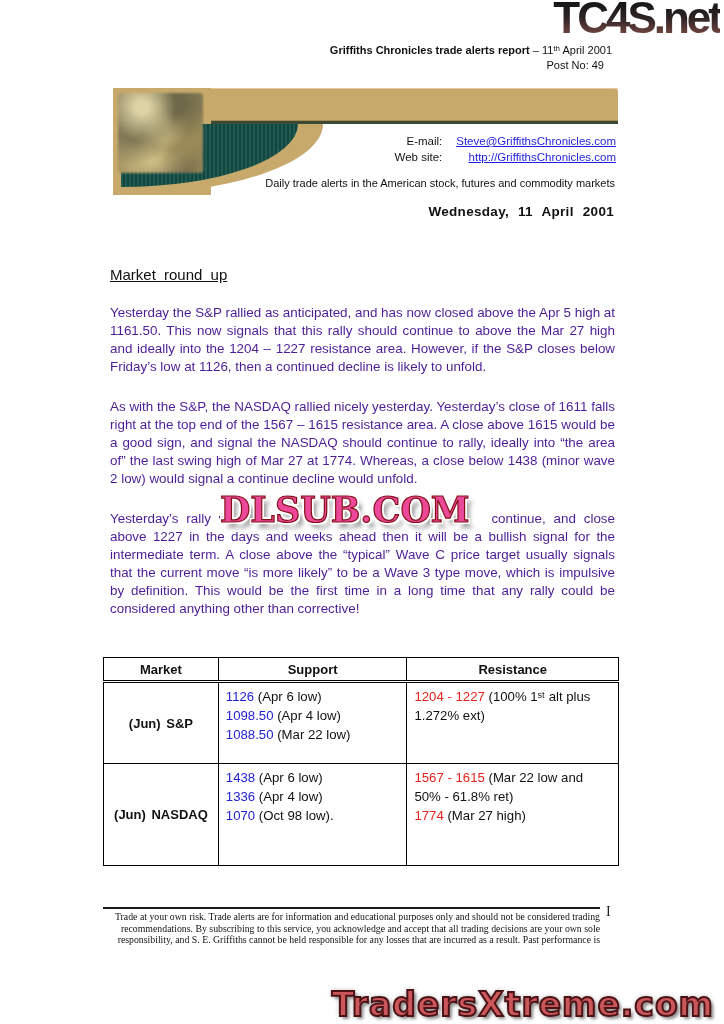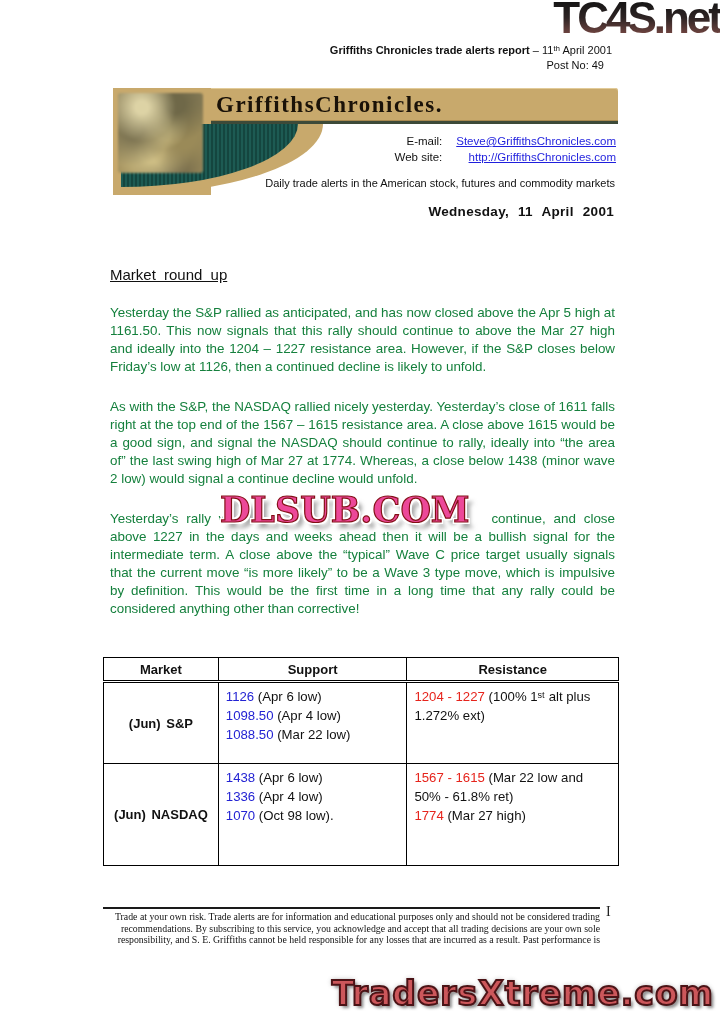--- a/index.html
+++ b/index.html
@@ -49,21 +49,21 @@
   .contact .lbl{text-align:right;color:#111;}
   .contact a{color:#1f1fdd;text-decoration:underline;text-align:right;display:block;}
   .tagline{position:absolute;top:177px;right:109px;font-size:11px;color:#111;z-index:2;}
   .dateline{position:absolute;top:204px;right:110px;font-size:13.5px;font-weight:bold;
             word-spacing:5px;letter-spacing:.3px;z-index:2;}
 
   
   .content{position:absolute;left:110px;top:266px;width:505px;z-index:1;}
   .content h2{font-size:15px;font-weight:normal;text-decoration:underline;
               word-spacing:4px;margin:0 0 21px 0;}
-  .content p{font-size:13.4px;line-height:18px;text-align:justify;margin:0 0 22px 0;color:#15803d;}
+  .content p{font-size:13.4px;line-height:18px;text-align:justify;margin:0 0 22px 0;color:#4c1d95;}
   .wm-gap{display:inline-block;width:263px;height:1px;}
 
   
   .watermark{position:absolute;left:220px;top:489px;z-index:3;
              font-family:"DejaVu Serif",serif;font-weight:bold;font-size:35px;
              color:#ec4899;-webkit-text-stroke:1.2px #820f14;letter-spacing:0px;
              text-shadow:
                -2px -2px 0 #fff, 2px -2px 0 #fff, -2px 2px 0 #fff, 2px 2px 0 #fff,
                0 -2px 0 #fff, 0 2px 0 #fff, -2px 0 0 #fff, 2px 0 0 #fff,
                5px 6px 4px rgba(100,100,100,.6);}
@@ -81,21 +81,21 @@
 
   
   .foot-rule{position:absolute;left:103px;top:907px;width:497px;border-top:2px solid #1a1a1a;z-index:1;}
   .disclaimer{position:absolute;left:103px;top:911px;width:497px;text-align:right;
               font-family:"Liberation Serif",serif;font-size:9.8px;line-height:11.6px;color:#111;z-index:1;}
   .disclaimer div{white-space:nowrap;}
   .page-num{position:absolute;left:606px;top:904px;font-family:"Liberation Serif",serif;
             font-size:14px;color:#222;z-index:1;}
 
   
-  .txtreme{position:absolute;right:10px;bottom:11px;z-index:5;
+  .txtreme{position:absolute;right:10px;bottom:0;z-index:5;
            font-family:"DejaVu Sans",sans-serif;font-weight:bold;font-size:33px;letter-spacing:1px;
            color:#cc575b;-webkit-text-stroke:2px #4b1316;
            text-shadow:0 0 5px rgba(150,150,150,.9), 3px 3px 3px rgba(120,120,120,.8);}
 </style>
 </head>
 <body>
 
 <div class="page">
 
   <div class="tc4s">TC4S.net</div>
@@ -105,21 +105,20 @@
     <div class="post">Post No: 49</div>
   </div>
 
   <div class="banner">
     <div class="bn-strip"></div>
     <div class="bn-block"></div>
     <div class="bn-curve-tan"></div>
     <div class="bn-line"></div>
     <div class="bn-teal"></div>
     <div class="bn-photo"></div>
-    <div class="bn-brand">GriffithsChronicles.</div>
   </div>
 
   <div class="contact">
     <span class="lbl">E-mail:</span>
     <a href="#">Steve@GriffithsChronicles.com</a>
     <span class="lbl">Web site:</span>
     <a href="#">http://GriffithsChronicles.com</a>
   </div>
 
   <div class="tagline">Daily trade alerts in the American stock, futures and commodity markets</div>

